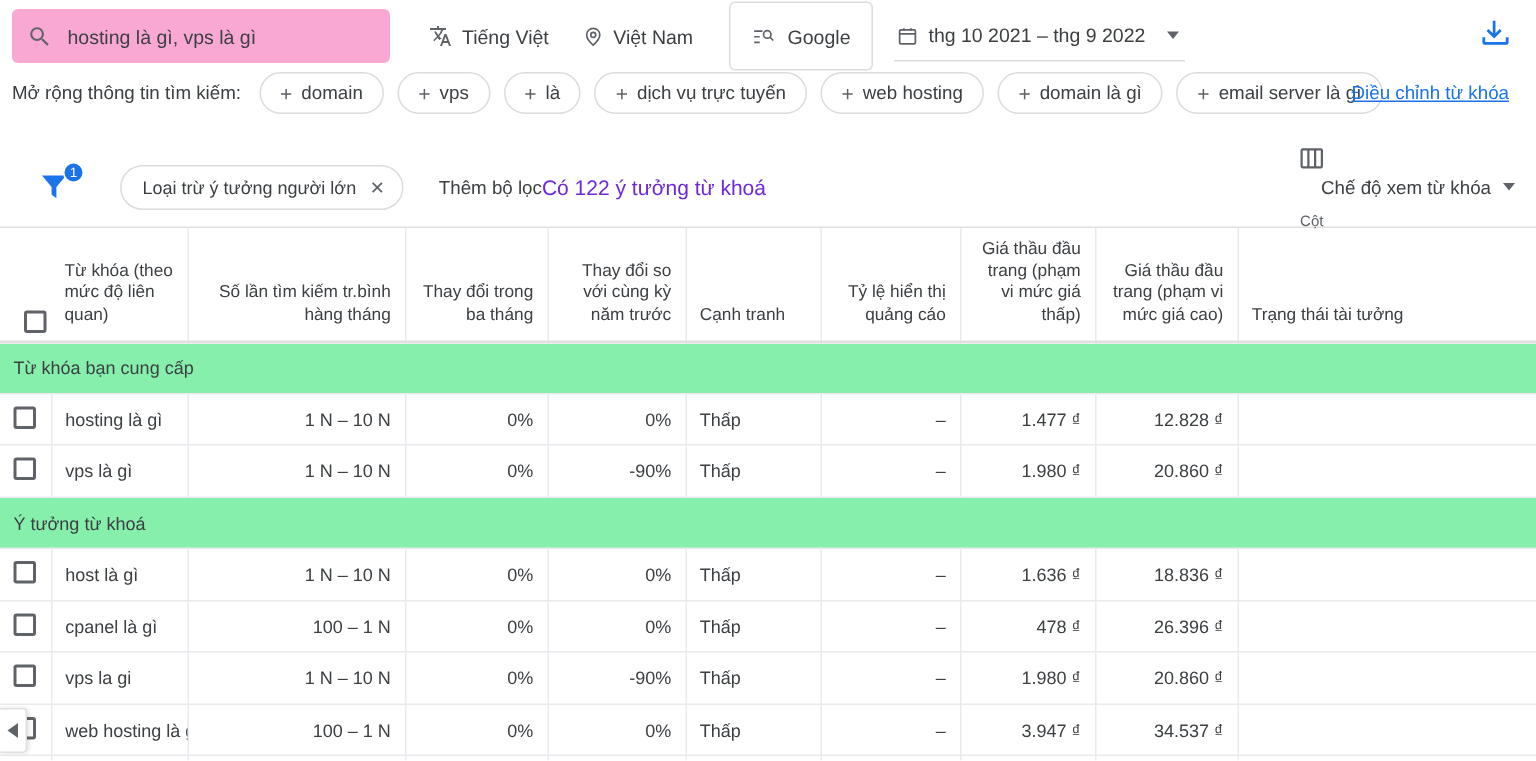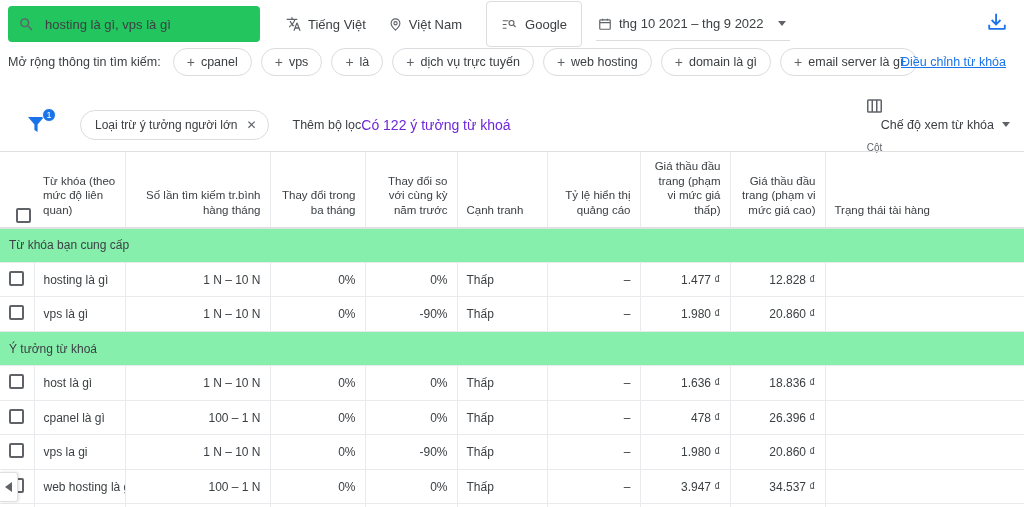--- a/index.html
+++ b/index.html
@@ -14,21 +14,21 @@
   #app { position: relative; width: 1024px; height: 507px; }
 
   
   .topbar {
     position: absolute; left: 0; top: 0; width: 1024px; height: 48px;
     display: flex; align-items: center;
   }
   .search-box {
     margin-left: 8px;
     width: 252px; height: 36px;
-    background: #22c55e; border-radius: 4px;
+    background: #f9a8d4; border-radius: 4px;
     display: flex; align-items: center; padding: 0 10px;
   }
   .search-box .sicon { margin-right: 10px; display: flex; }
   .search-val { font-size: 13px; color: #3c4043; white-space: nowrap; }
 
   .topitem {
     display: flex; align-items: center; height: 36px;
     font-size: 13px; color: #3c4043; white-space: nowrap;
   }
   .topitem .ti-ic { margin-right: 6px; display: flex; align-items: center; }
@@ -236,21 +236,21 @@
           </svg>
       </span>
     </div>
   </div>
 
   <div class="expandrow">
     <span class="expand-label">Mở rộng thông tin tìm kiếm:</span>
     <div class="chips">
       <div class="chip">
         <span class="plus">+</span>
-        <span>cpanel</span>
+        <span>domain</span>
       </div>
       <div class="chip">
         <span class="plus">+</span>
         <span>vps</span>
       </div>
       <div class="chip">
         <span class="plus">+</span>
         <span>là</span>
       </div>
       <div class="chip">
@@ -327,21 +327,21 @@
             <span class="ckbox"></span>
           </th>
           <th class="lft">Từ khóa (theo mức độ liên quan)</th>
           <th class="num">Số lần tìm kiếm tr.bình hàng tháng</th>
           <th class="num">Thay đổi trong ba tháng</th>
           <th class="num">Thay đổi so với cùng kỳ năm trước</th>
           <th class="lft">Cạnh tranh</th>
           <th class="num">Tỷ lệ hiển thị quảng cáo</th>
           <th class="num">Giá thầu đầu trang (phạm vi mức giá thấp)</th>
           <th class="num">Giá thầu đầu trang (phạm vi mức giá cao)</th>
-          <th class="lft last">Trạng thái tài hàng</th>
+          <th class="lft last">Trạng thái tài tưởng</th>
         </tr>
       </thead>
       <tbody>
 
         <tr class="grouprow">
           <td colspan="10">Từ khóa bạn cung cấp</td>
         </tr>
         <tr class="datarow">
           <td class="cb"><span class="ckbox"></span></td>
           <td class="lft kwname">hosting là gì</td>

